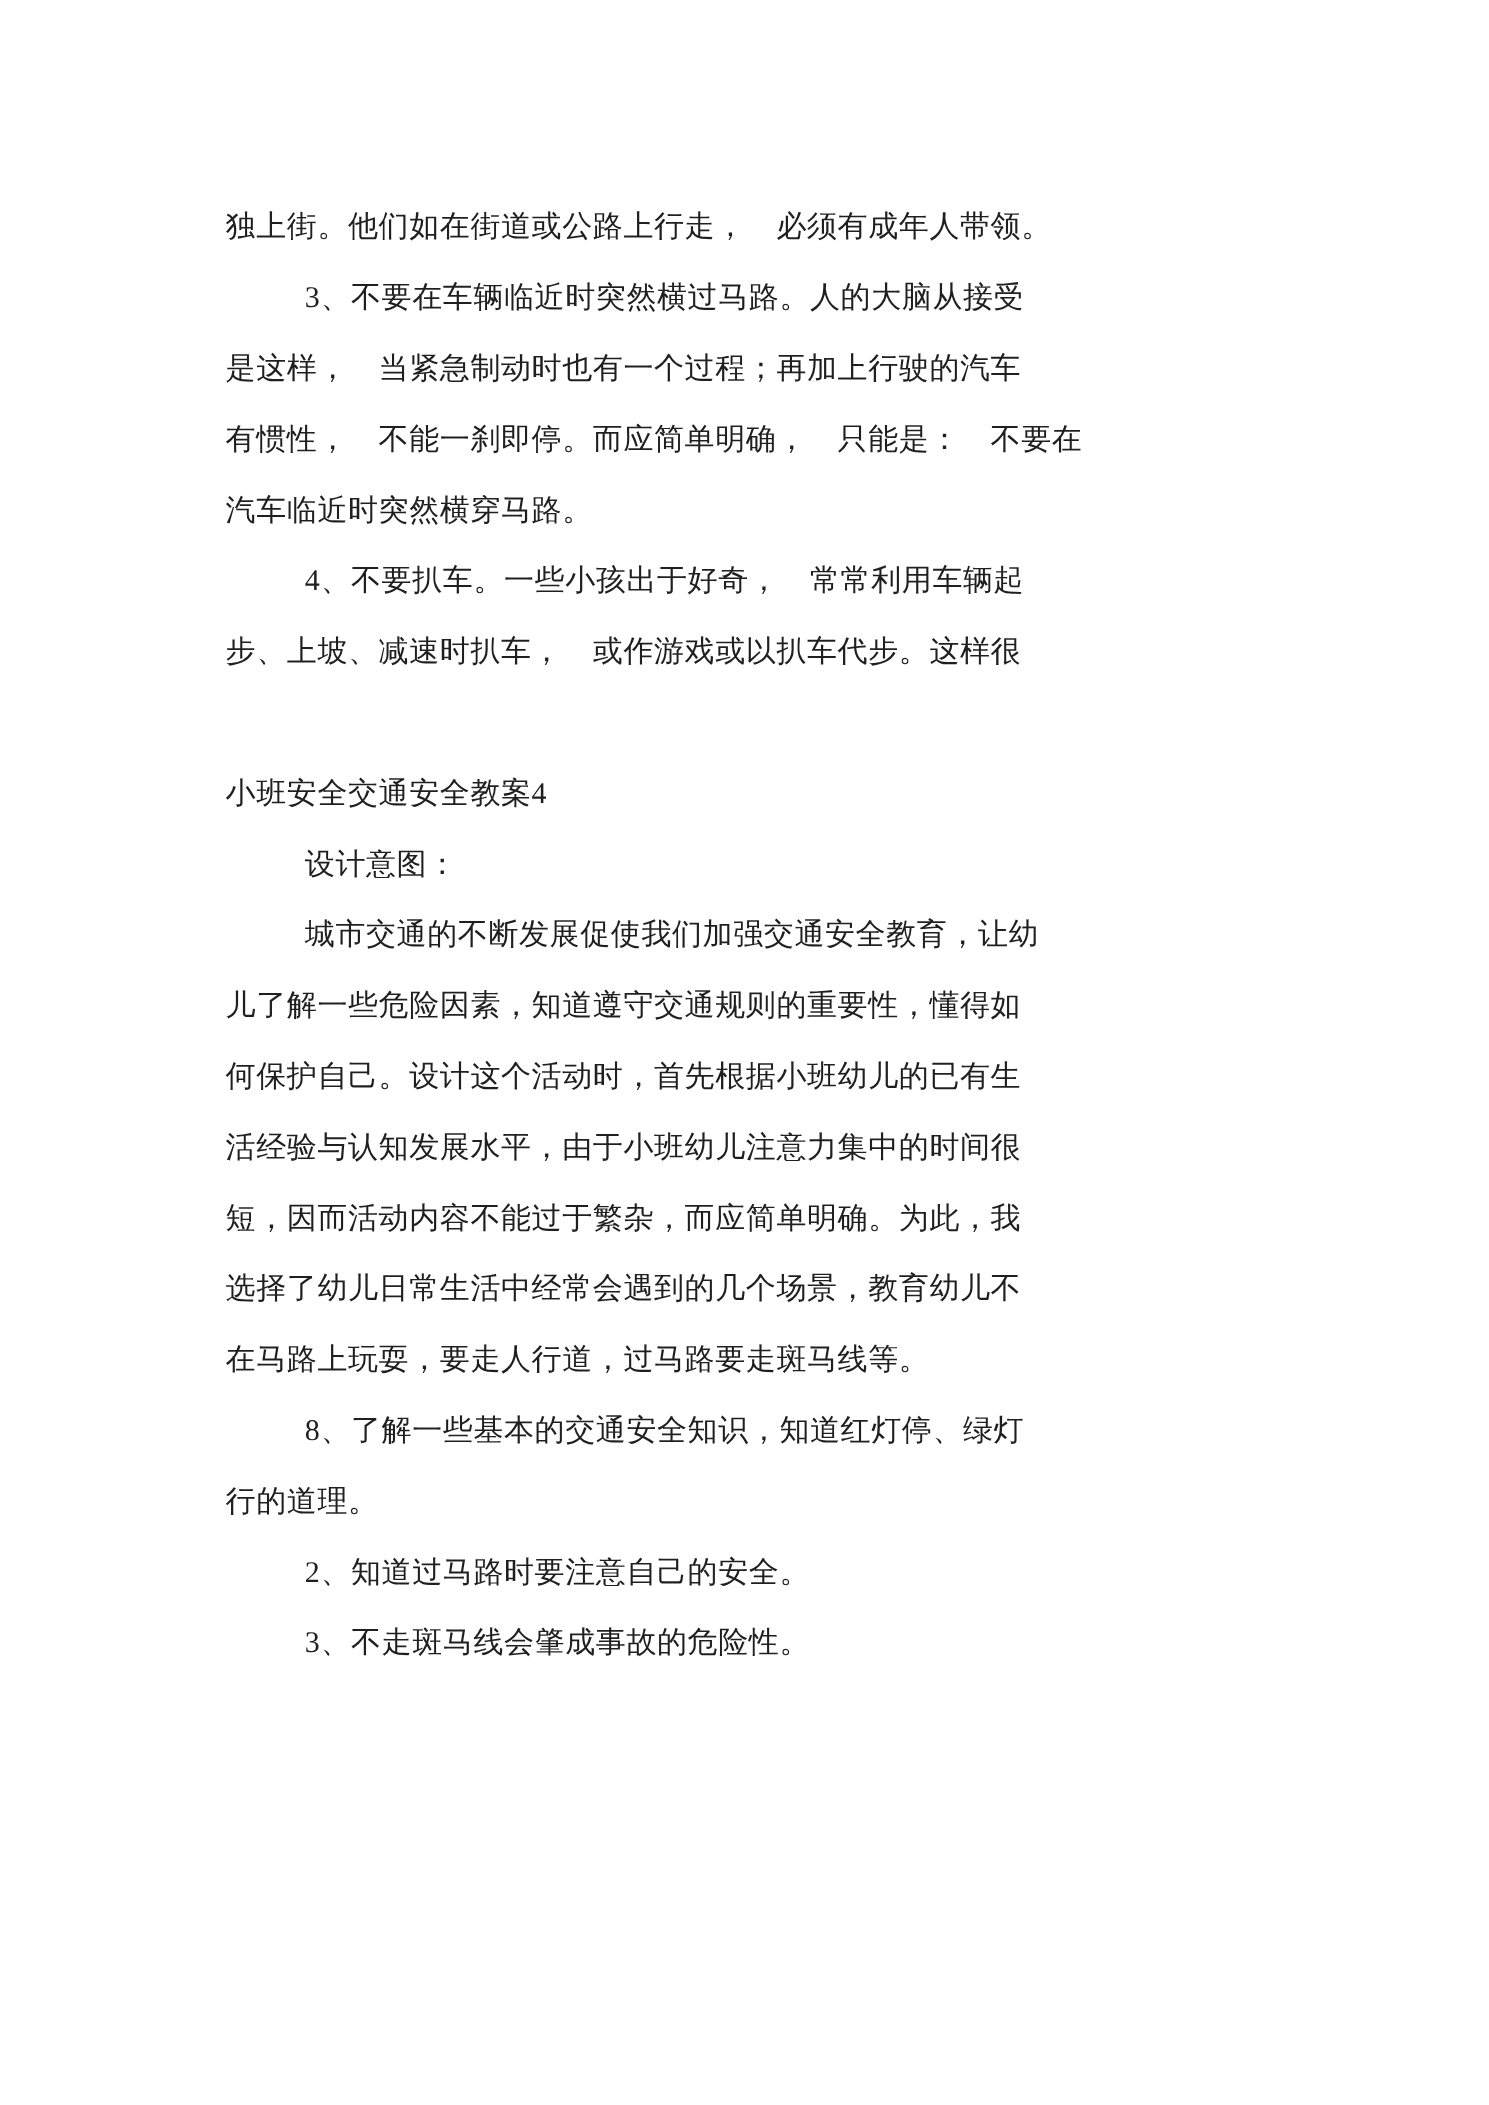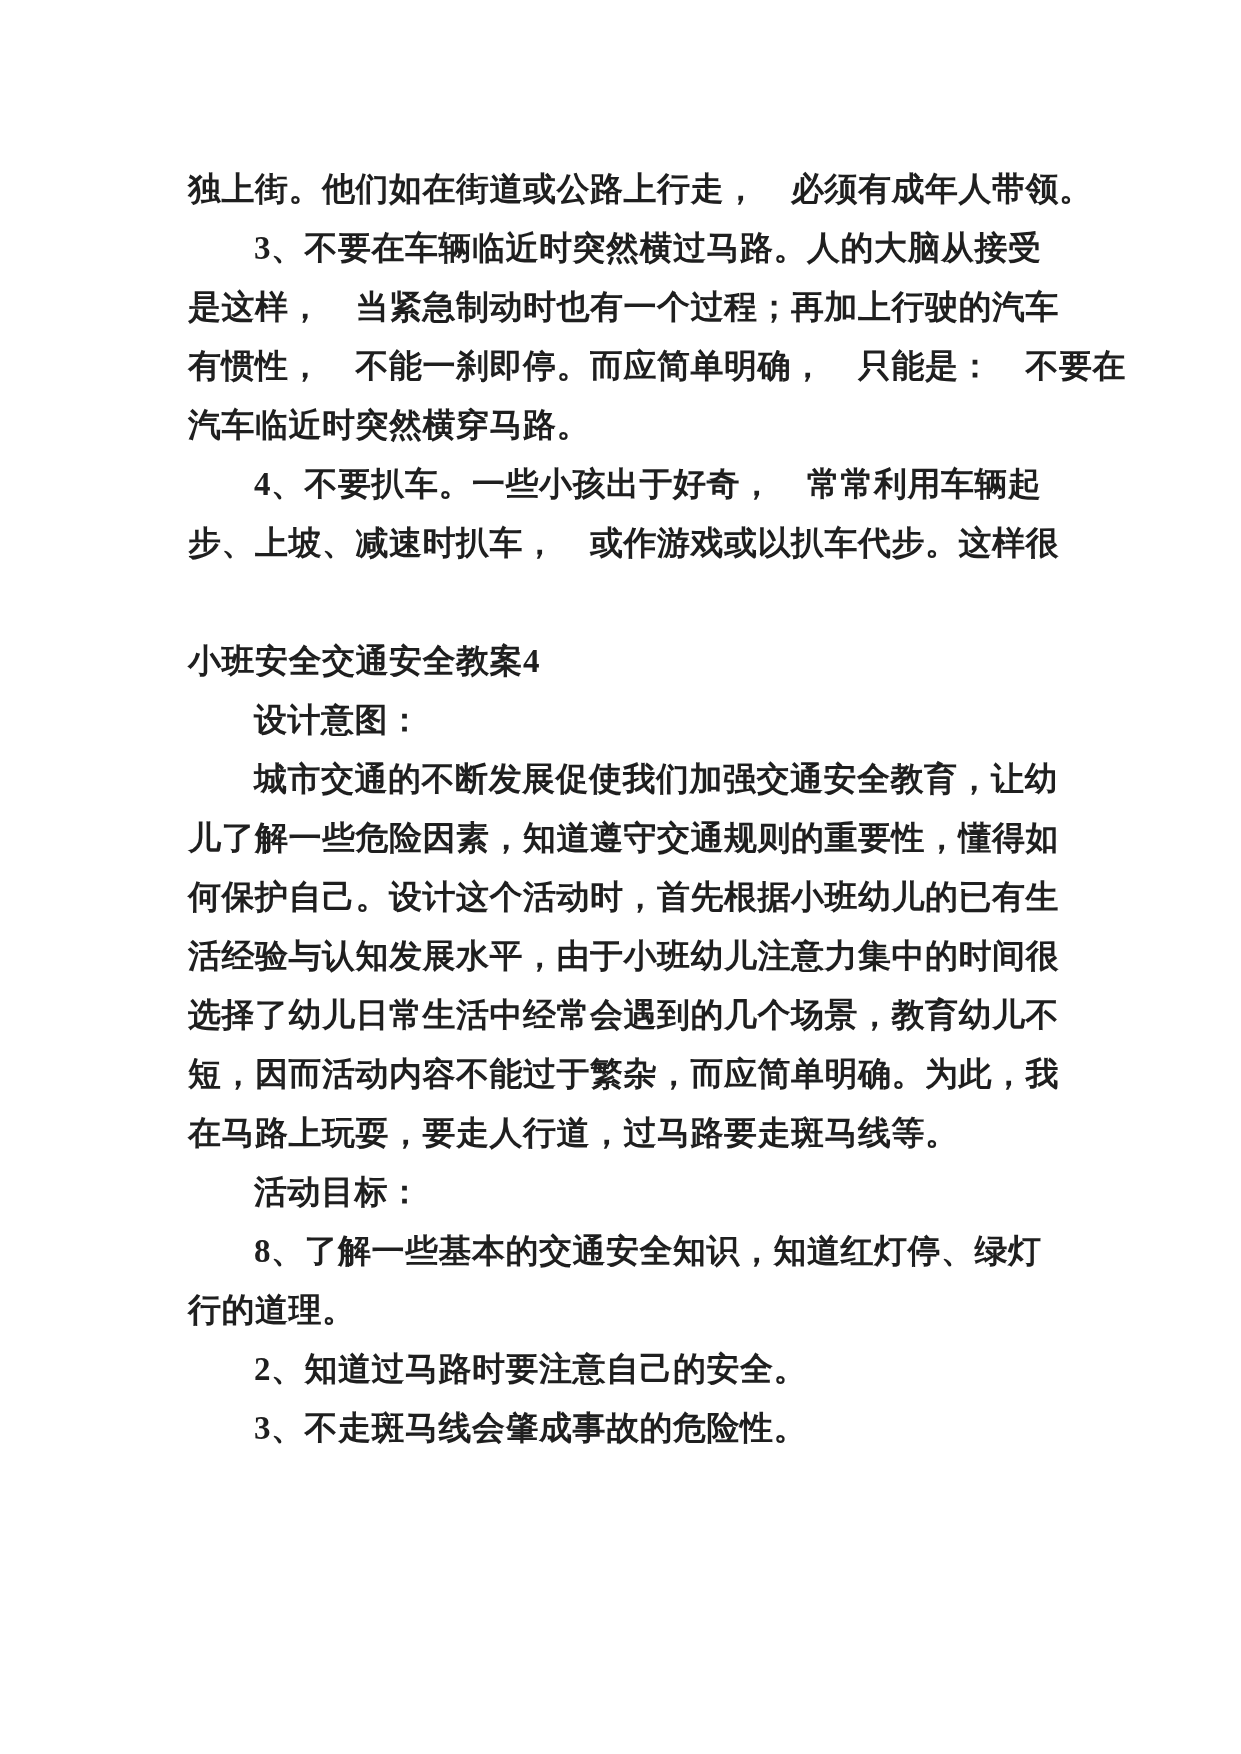--- a/index.html
+++ b/index.html
@@ -13,24 +13,24 @@
     height: 1754px;
     background: #ffffff;
     overflow: hidden;
     font-family: "Liberation Serif", "DejaVu Serif", serif;
   }
   .text-block {
     position: absolute;
     left: 188px;
     top: 160px;
     width: 880px;
-    font-size: 33px;
+    font-size: 25px;
     line-height: 59px;
     color: #1f1f1f;
-    font-weight: 700;
+    font-weight: 400;
   }
   .line {
     height: 59px;
     white-space: pre;       
     letter-spacing: 0.5px;
   }
   .line.indent {
     padding-left: 66px;     
   }
   .line.blank {
@@ -52,22 +52,21 @@
       <div class="line">汽车临近时突然横穿马路。</div>
       <div class="line indent">4、不要扒车。一些小孩出于好奇，　常常利用车辆起</div>
       <div class="line">步、上坡、减速时扒车，　或作游戏或以扒车代步。这样很</div>
       <div class="line blank">&nbsp;</div>
       <div class="line heading">小班安全交通安全教案4</div>
       <div class="line indent">设计意图：</div>
       <div class="line indent">城市交通的不断发展促使我们加强交通安全教育，让幼</div>
       <div class="line">儿了解一些危险因素，知道遵守交通规则的重要性，懂得如</div>
       <div class="line">何保护自己。设计这个活动时，首先根据小班幼儿的已有生</div>
       <div class="line">活经验与认知发展水平，由于小班幼儿注意力集中的时间很</div>
+      <div class="line">短，因而活动内容不能过于繁杂，而应简单明确。为此，我</div>
       <div class="line">选择了幼儿日常生活中经常会遇到的几个场景，教育幼儿不</div>
-      <div class="line">短，因而活动内容不能过于繁杂，而应简单明确。为此，我</div>
       <div class="line">在马路上玩耍，要走人行道，过马路要走斑马线等。</div>
-      <div class="line indent">活动目标：</div>
       <div class="line indent">8、了解一些基本的交通安全知识，知道红灯停、绿灯</div>
       <div class="line">行的道理。</div>
       <div class="line indent">2、知道过马路时要注意自己的安全。</div>
       <div class="line indent">3、不走斑马线会肇成事故的危险性。</div>
     </div>
 </div>
 
 </body></html>

